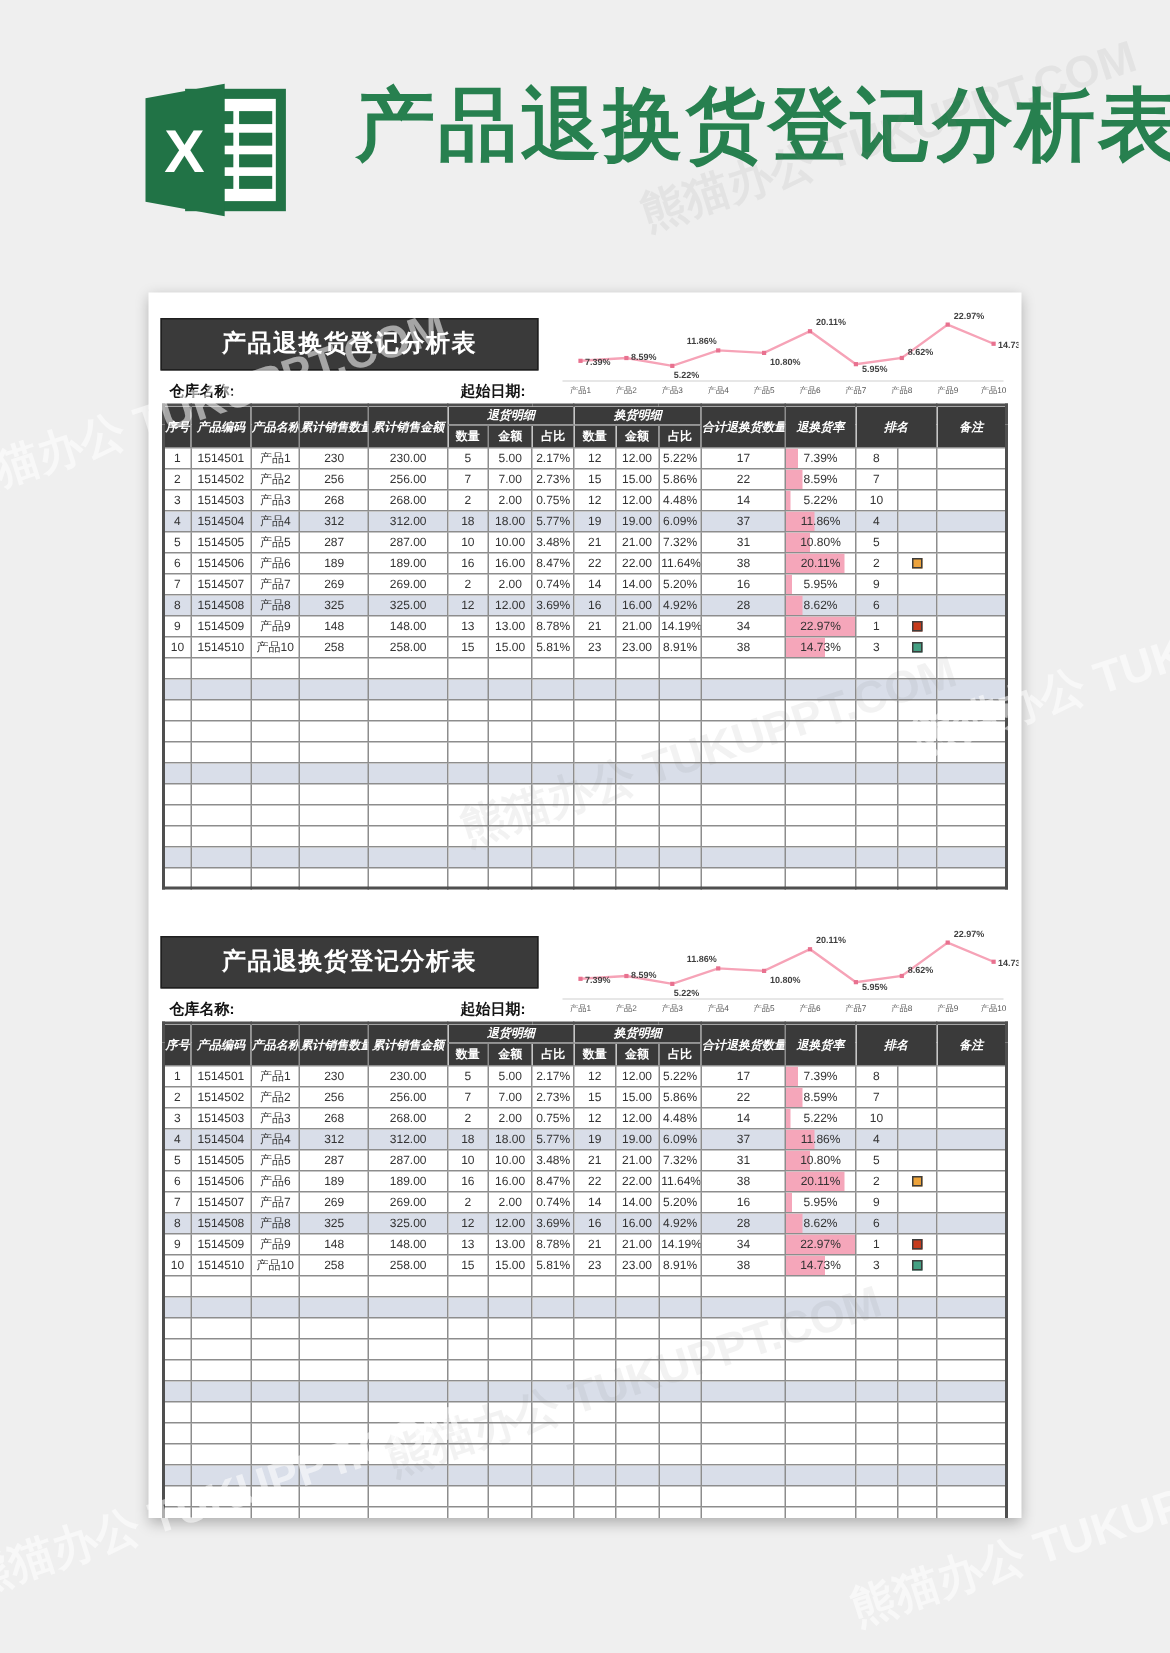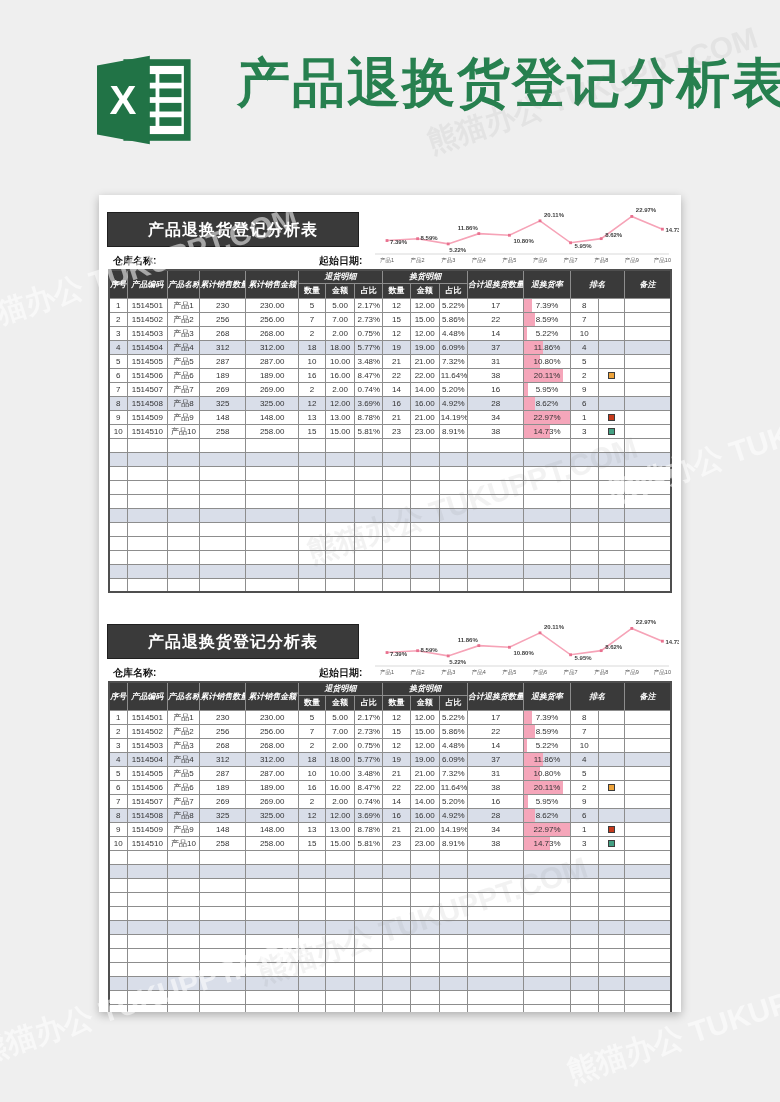--- a/index.html
+++ b/index.html
@@ -34,21 +34,21 @@
   .sec-head { position:relative; height:66px; }
   .sec-bar {
     position:absolute; left:8px; top:9px; width:252px; height:35px;
     background:#3a3a3a; border:1px solid #1f1f1f;
     color:#ffffff; font-size:16px; font-weight:bold;
     text-align:center; line-height:34px; letter-spacing:1px;
   }
   .chart { position:absolute; right:2px; top:1px; }
   .field { position:absolute; bottom:1px; font-size:10px; font-weight:bold; color:#141414; }
   .field.wh { left:14px; }
-  .field.sd { left:220px; }
+  .field.sd { left:208px; }
   
   table {
     border-collapse:collapse; table-layout:fixed;
     width:564px; margin-left:9px;
     font-size:8px; border:2px solid #4f4f4f;
   }
   th {
     background:#3a3a3a; color:#fff; font-weight:bold;
     border:1px solid #8d8d8d; padding:0; overflow:hidden; white-space:nowrap;
   }

